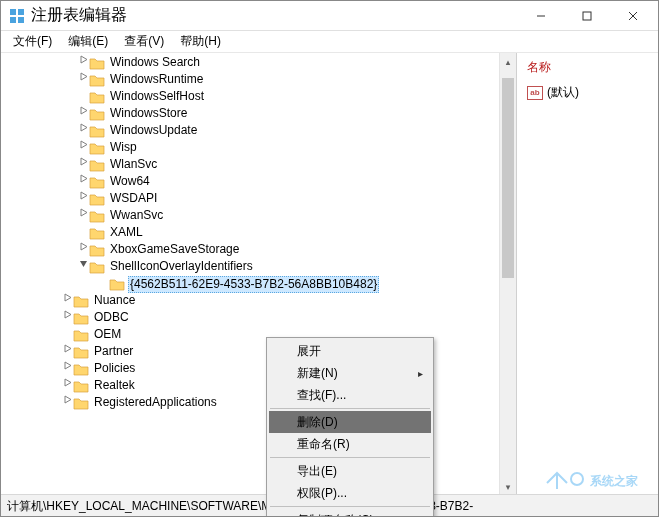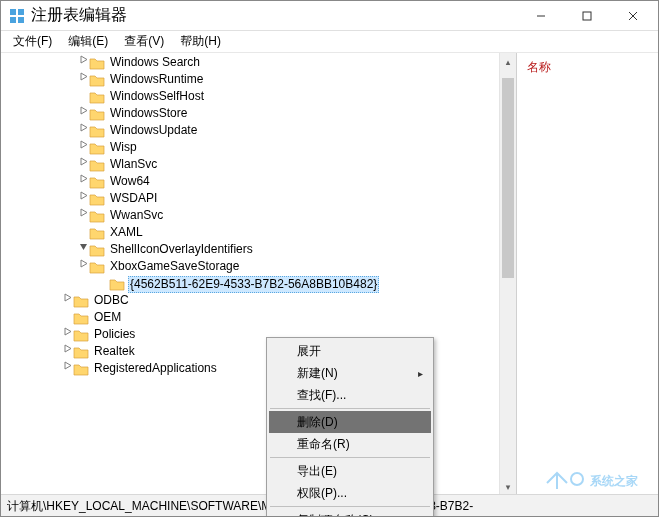--- a/index.html
+++ b/index.html
@@ -182,62 +182,82 @@
           <span class="indent" style="width:76px"></span>
           <span class="expander"></span>
           <span class="folder"><svg class="folder-svg" width="16" height="14">
               <path d="M1 3 L6 3 L8 5 L15 5 L15 13 L1 13 Z" fill="#ffd66e" stroke="#d9a23e" stroke-width="0.7"></path>
             </svg></span>
           <span class="label">XAML</span>
         </div>
         <div class="tree-row">
           <span class="indent" style="width:76px"></span>
           <span class="expander"><svg width="9" height="9">
+              <path d="M2 1 L8 4.5 L2 8 Z" fill="none" stroke="#808080" stroke-width="1"></path>
+            </svg></span>
+          <span class="folder"><svg class="folder-svg" width="16" height="14">
+              <path d="M1 3 L6 3 L8 5 L15 5 L15 13 L1 13 Z" fill="#ffd66e" stroke="#d9a23e" stroke-width="0.7"></path>
+            </svg></span>
+          <span class="label">XboxGameSaveStorage</span>
+        </div>
+        <div class="tree-row">
+          <span class="indent" style="width:76px"></span>
+          <span class="expander"><svg width="9" height="9">
               <path d="M1 2 L8 2 L4.5 8 Z" fill="#595959"></path>
             </svg></span>
           <span class="folder"><svg class="folder-svg" width="16" height="14">
               <path d="M1 3 L6 3 L8 5 L15 5 L15 13 L1 13 Z" fill="#ffd66e" stroke="#d9a23e" stroke-width="0.7"></path>
             </svg></span>
           <span class="label">ShellIconOverlayIdentifiers</span>
-        </div>
-        <div class="tree-row">
-          <span class="indent" style="width:76px"></span>
-          <span class="expander"><svg width="9" height="9">
-              <path d="M2 1 L8 4.5 L2 8 Z" fill="none" stroke="#808080" stroke-width="1"></path>
-            </svg></span>
-          <span class="folder"><svg class="folder-svg" width="16" height="14">
-              <path d="M1 3 L6 3 L8 5 L15 5 L15 13 L1 13 Z" fill="#ffd66e" stroke="#d9a23e" stroke-width="0.7"></path>
-            </svg></span>
-          <span class="label">XboxGameSaveStorage</span>
         </div>
         <div class="tree-row selected">
           <span class="indent" style="width:96px"></span>
           <span class="expander"></span>
           <span class="folder"><svg class="folder-svg" width="16" height="14">
               <path d="M1 3 L6 3 L8 5 L15 5 L15 13 L1 13 Z" fill="#ffd66e" stroke="#d9a23e" stroke-width="0.7"></path>
             </svg></span>
           <span class="label">{4562B511-62E9-4533-B7B2-56A8BB10B482}</span>
         </div>
         <div class="tree-row">
           <span class="indent" style="width:60px"></span>
           <span class="expander"><svg width="9" height="9">
               <path d="M2 1 L8 4.5 L2 8 Z" fill="none" stroke="#808080" stroke-width="1"></path>
             </svg></span>
           <span class="folder"><svg class="folder-svg" width="16" height="14">
               <path d="M1 3 L6 3 L8 5 L15 5 L15 13 L1 13 Z" fill="#ffd66e" stroke="#d9a23e" stroke-width="0.7"></path>
             </svg></span>
+          <span class="label">Nuance</span>
+        </div>
+        <div class="tree-row">
+          <span class="indent" style="width:60px"></span>
+          <span class="expander"><svg width="9" height="9">
+              <path d="M2 1 L8 4.5 L2 8 Z" fill="none" stroke="#808080" stroke-width="1"></path>
+            </svg></span>
+          <span class="folder"><svg class="folder-svg" width="16" height="14">
+              <path d="M1 3 L6 3 L8 5 L15 5 L15 13 L1 13 Z" fill="#ffd66e" stroke="#d9a23e" stroke-width="0.7"></path>
+            </svg></span>
           <span class="label">ODBC</span>
         </div>
         <div class="tree-row">
           <span class="indent" style="width:60px"></span>
           <span class="expander"></span>
           <span class="folder"><svg class="folder-svg" width="16" height="14">
               <path d="M1 3 L6 3 L8 5 L15 5 L15 13 L1 13 Z" fill="#ffd66e" stroke="#d9a23e" stroke-width="0.7"></path>
             </svg></span>
           <span class="label">OEM</span>
+        </div>
+        <div class="tree-row">
+          <span class="indent" style="width:60px"></span>
+          <span class="expander"><svg width="9" height="9">
+              <path d="M2 1 L8 4.5 L2 8 Z" fill="none" stroke="#808080" stroke-width="1"></path>
+            </svg></span>
+          <span class="folder"><svg class="folder-svg" width="16" height="14">
+              <path d="M1 3 L6 3 L8 5 L15 5 L15 13 L1 13 Z" fill="#ffd66e" stroke="#d9a23e" stroke-width="0.7"></path>
+            </svg></span>
+          <span class="label">Partner</span>
         </div>
         <div class="tree-row">
           <span class="indent" style="width:60px"></span>
           <span class="expander"><svg width="9" height="9">
               <path d="M2 1 L8 4.5 L2 8 Z" fill="none" stroke="#808080" stroke-width="1"></path>
             </svg></span>
           <span class="folder"><svg class="folder-svg" width="16" height="14">
               <path d="M1 3 L6 3 L8 5 L15 5 L15 13 L1 13 Z" fill="#ffd66e" stroke="#d9a23e" stroke-width="0.7"></path>
             </svg></span>
           <span class="label">Policies</span>
@@ -264,20 +284,24 @@
         </div>
       </div>
     <div class="scrollbar">
       <div class="scroll-btn">▴</div>
       <div class="scroll-thumb"></div>
       <div class="scroll-btn" style="position:absolute;bottom:0;left:0;right:0">▾</div>
     </div>
   </div>
   <div class="right-panel">
     <div class="right-header">名称</div>
+    <div class="right-item">
+      <span class="ab-icon">ab</span>
+      <span>(默认)</span>
+    </div>
   </div>
 </div>
 
 <div class="status">计算机\HKEY_LOCAL_MACHINE\SOFTWARE\Mic                                            tifiers\{4562B511-62E9-4533-B7B2-</div>
 
 <div class="ctx-menu">
   <div class="ctx-item disabled">
       <span>展开</span>
     </div>
   <div class="ctx-item">

